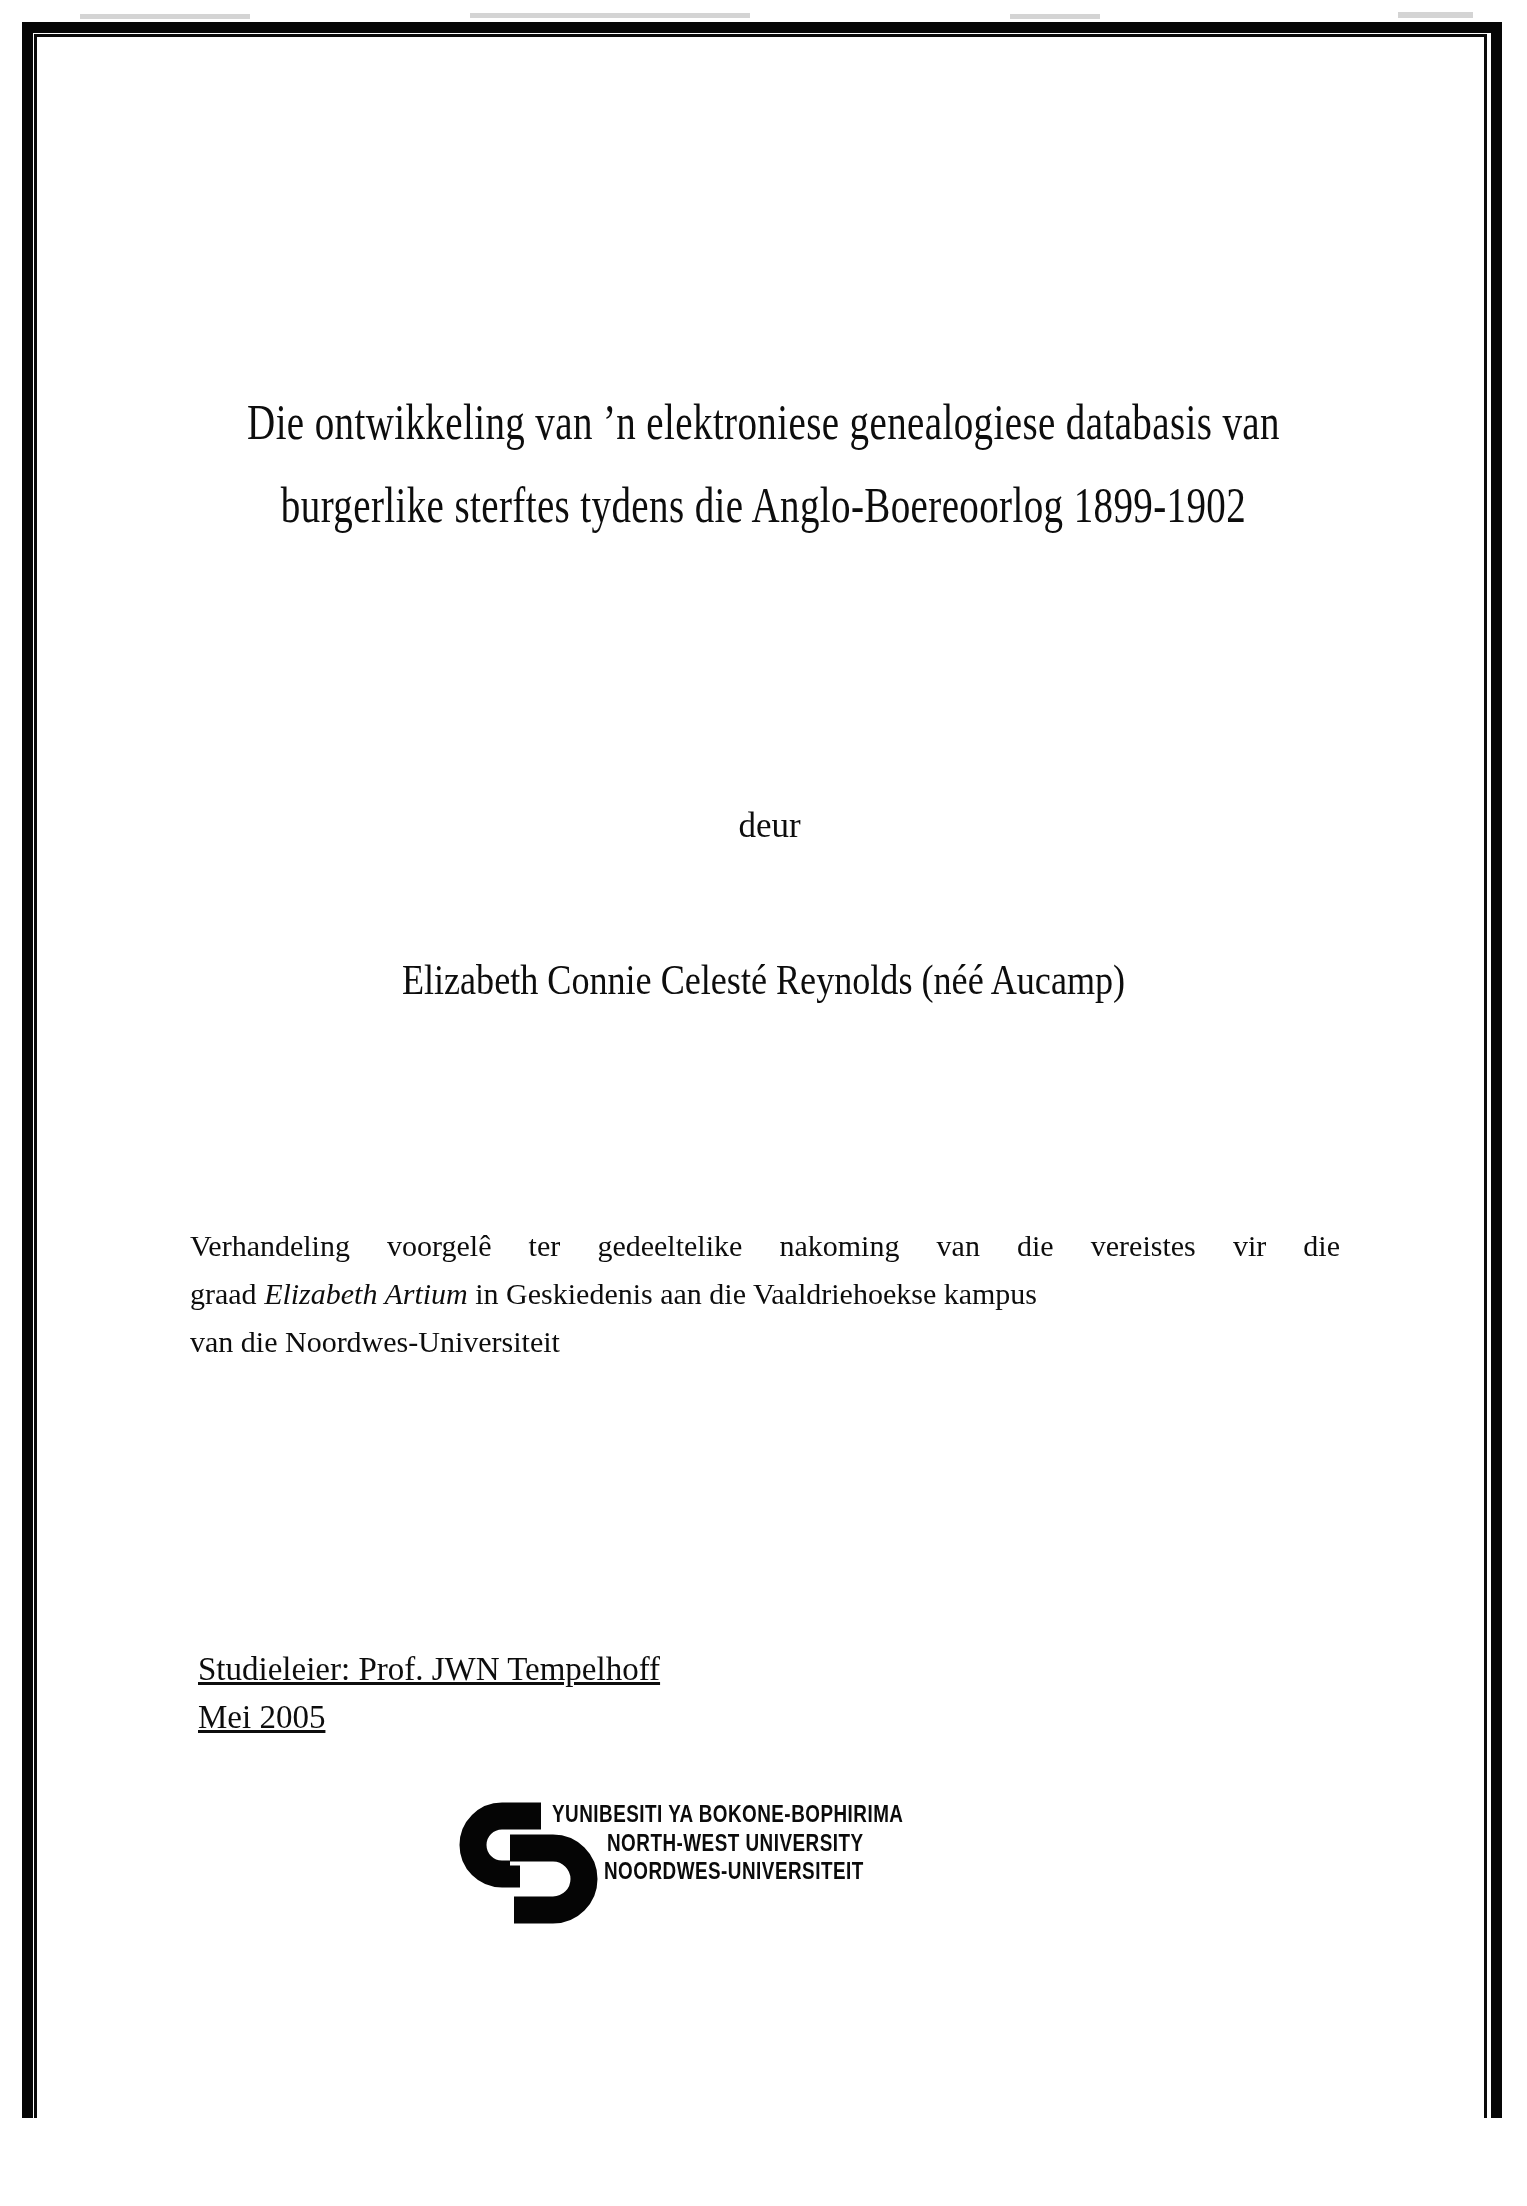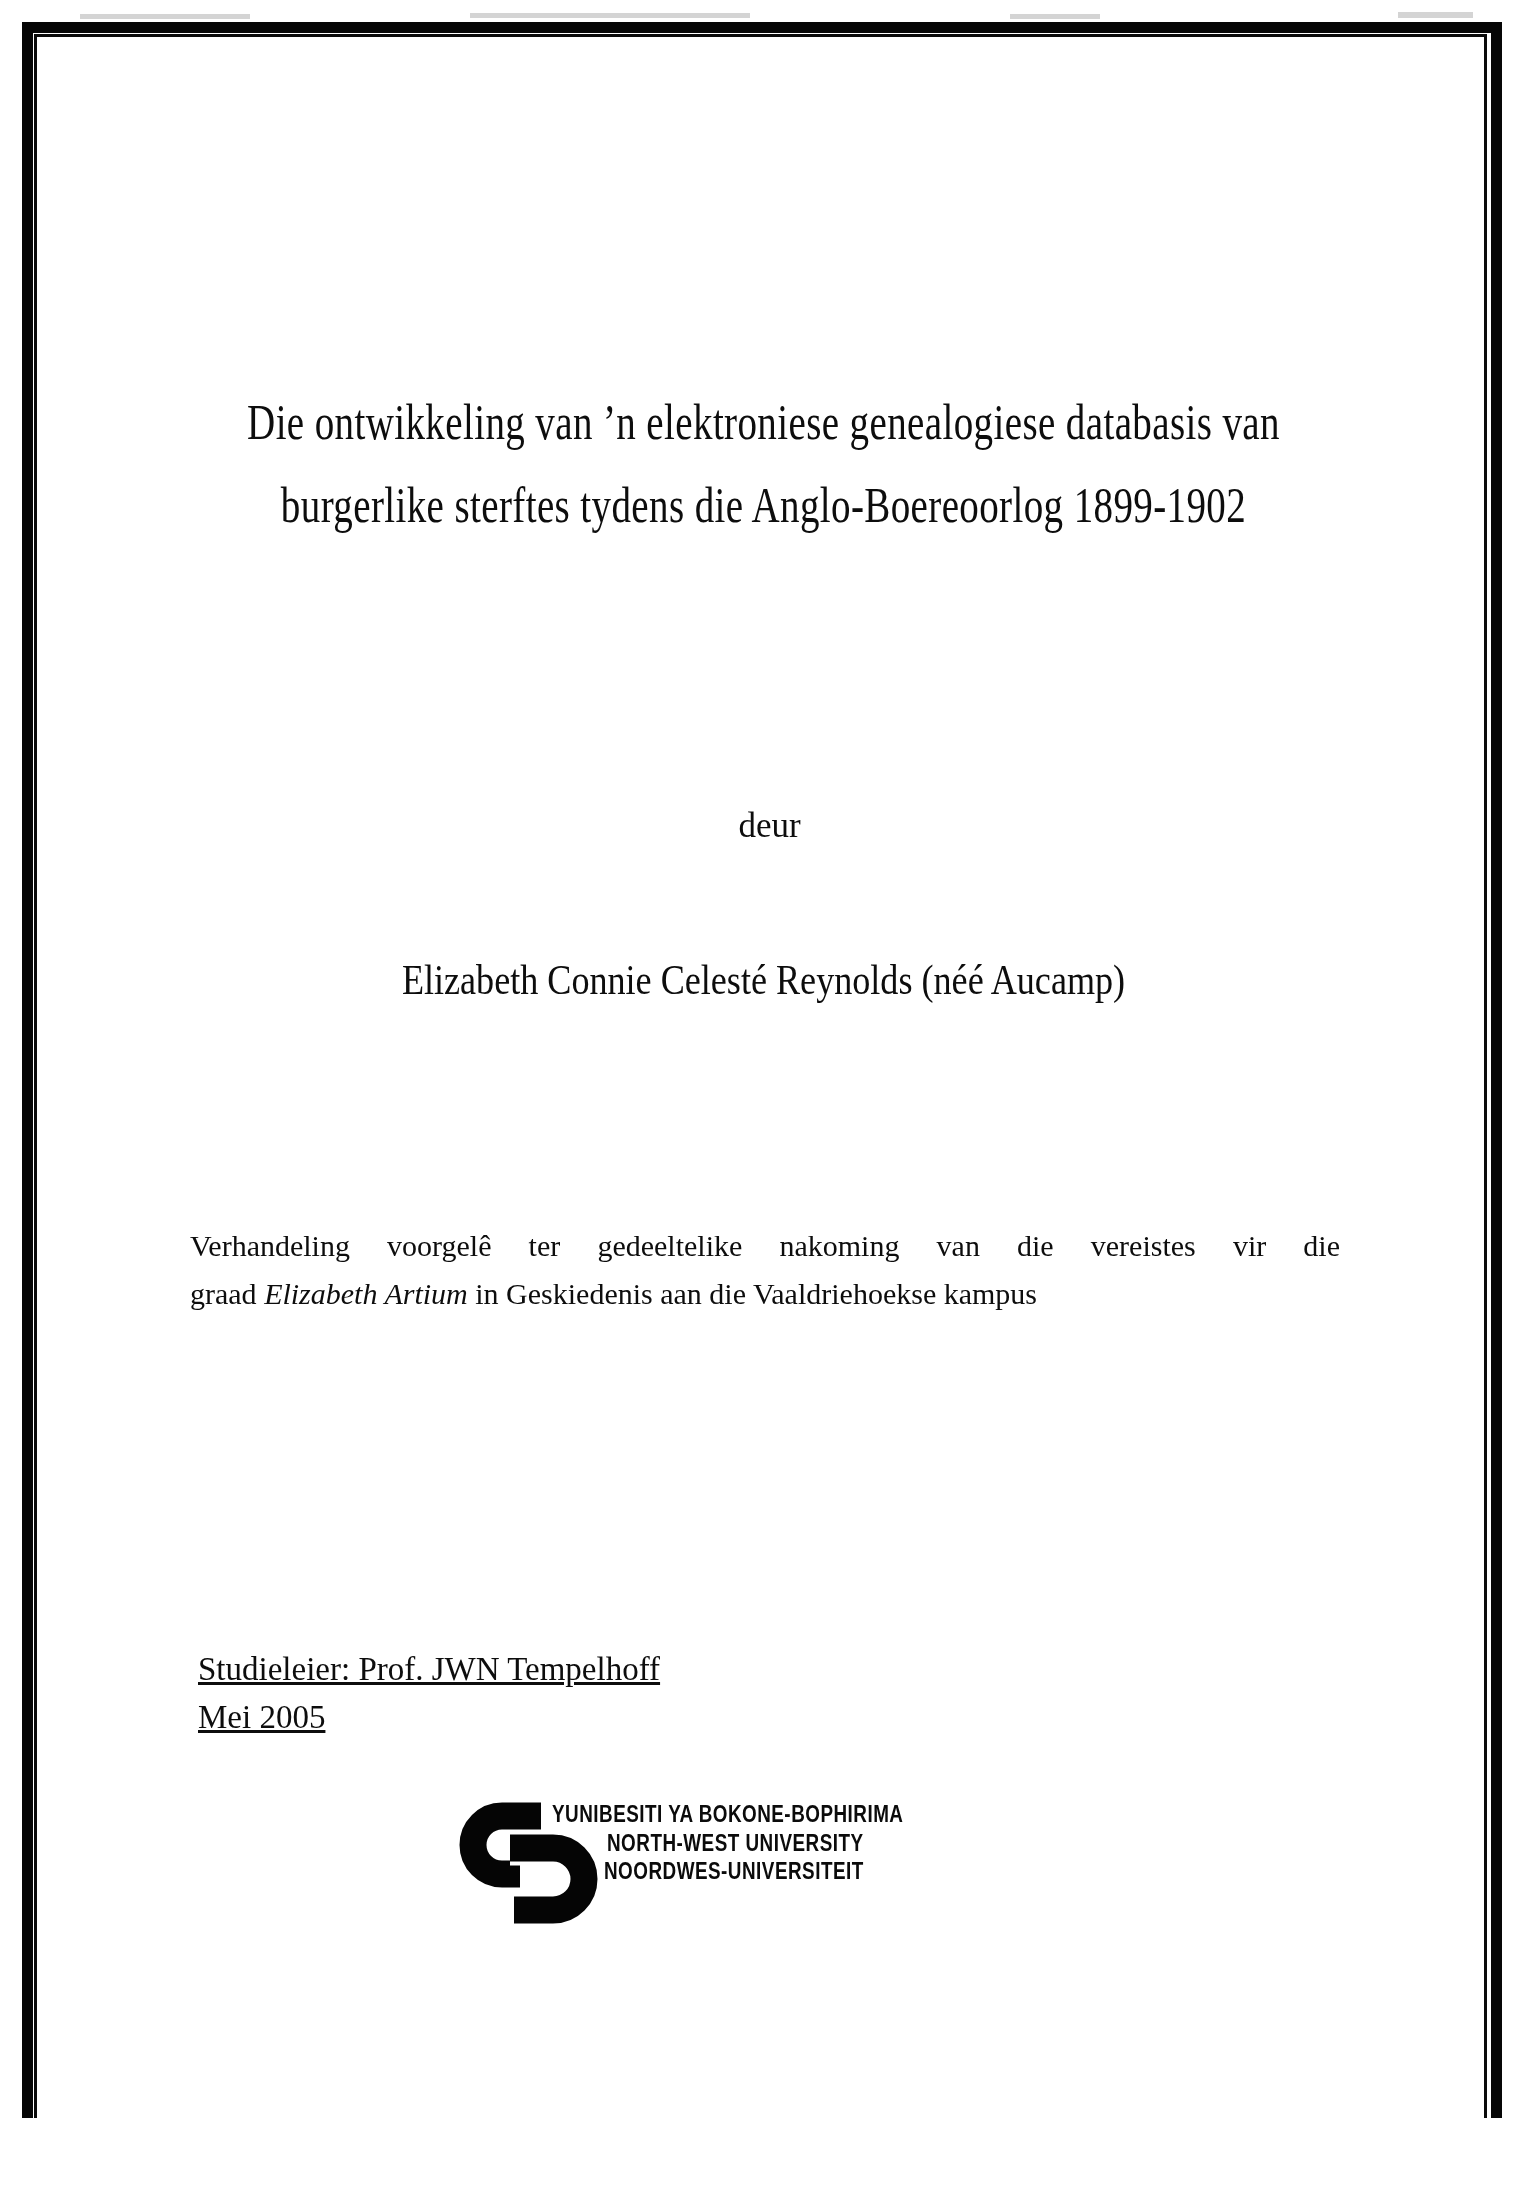--- a/index.html
+++ b/index.html
@@ -140,20 +140,21 @@
     <div>burgerlike sterftes tydens die Anglo-Boereoorlog 1899-1902</div>
   </div>
 
   <div class="deur">deur</div>
 
   <div class="author">Elizabeth Connie Celesté Reynolds (néé Aucamp)</div>
 
   <div class="description">
     <div class="l1">Verhandeling voorgelê ter gedeeltelike nakoming van die vereistes vir die</div>
     <div class="l2"><span>graad</span><span class="italic"> Elizabeth Artium </span><span>in Geskiedenis aan die Vaaldriehoekse kampus</span></div>
+    <div class="l3">van die Noordwes-Universiteit</div>
   </div>
 
   <div class="footer-block">
     <div>Studieleier: Prof. JWN Tempelhoff</div>
     <div>Mei 2005</div>
   </div>
 
   <svg class="logo-glyph" viewBox="0 0 145 127" aria-hidden="true">
     <path d="M 83 16 H 44 A 29 29 0 0 0 44 74 H 62" fill="none" stroke="#050505" stroke-width="27"></path>
     <path d="M 52 48 H 95 A 31 31 0 0 1 95 110 H 56" fill="none" stroke="#ffffff" stroke-width="35"></path>

